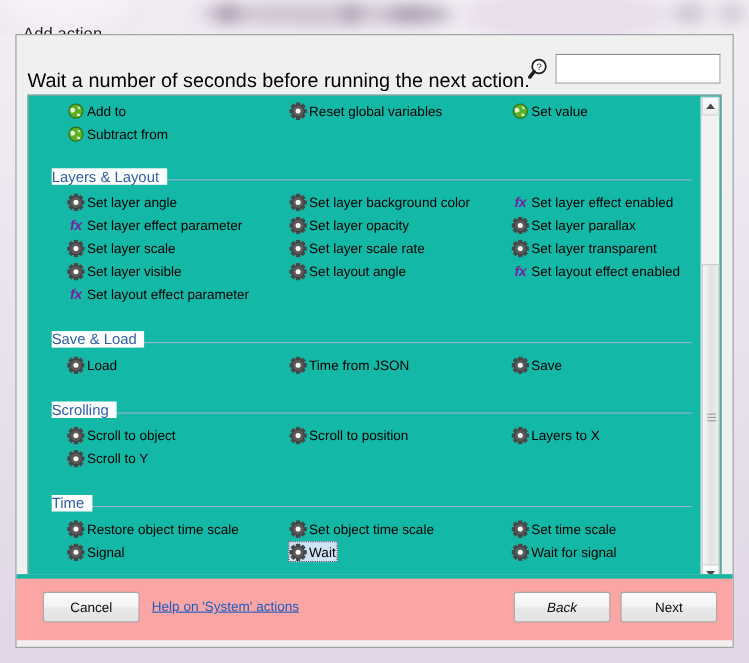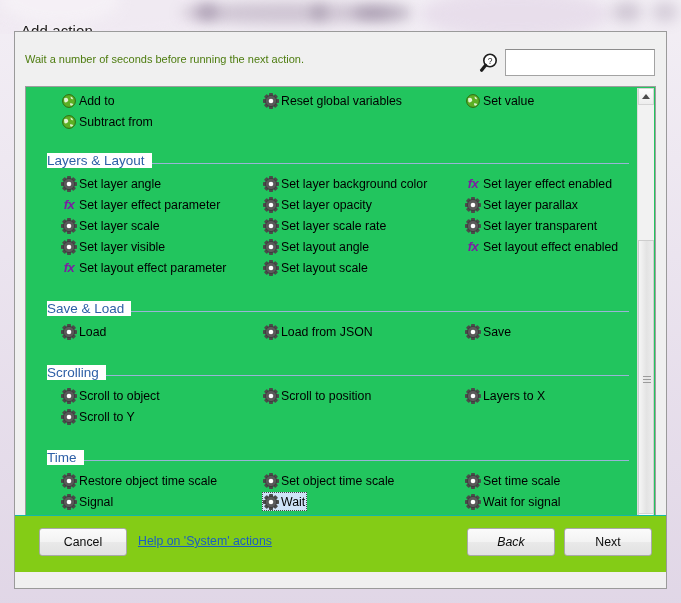--- a/index.html
+++ b/index.html
@@ -58,23 +58,23 @@
     position: absolute;
     left: 14px; top: 31px;
     width: 653px; height: 558px;
     background: #f0f0f0;
     border: 1px solid #9a9a9a;
     box-sizing: border-box;
   }
 
   #instruction {
     position: absolute;
-    left: 10px; top: 21px;
-    font-size: 11px;
-    color: #4d7c0f;
+    left: 10px; top: 31px;
+    font-size: 18px;
+    color: #000000;
     white-space: nowrap;
   }
 
   
   #search-wrap {
     position: absolute;
     right: 11px; top: 17px;
     width: 150px; height: 27px;
   }
   #search-input {
@@ -94,21 +94,21 @@
     position: absolute;
     left: -26px; top: 3px;
     width: 22px; height: 22px;
   }
 
   
   #list-panel {
     position: absolute;
     left: 10px; top: 54px;
     width: 631px; height: 446px;
-    background: #22c55e;
+    background: #14b8a6;
     border: 1px solid #9d9d9d;
     box-sizing: border-box;
     overflow: hidden;
   }
   #list-inner {
     position: absolute;
     left: 0; top: 0;
     width: 613px;
     padding: 0;
   }
@@ -224,24 +224,24 @@
   }
   #sb-grip i {
     display: block; height: 1px;
     background: #9b9b9b;
     margin-bottom: 2px;
   }
 
   
   #footer {
     position: absolute;
-    left: 0; bottom: 16px;
+    left: 0; bottom: 6px;
     width: 100%; height: 56px;
-    border-top: 1px solid #14b8a6;
-    background: #84cc16;
+    border-top: 4px solid #14b8a6;
+    background: #fca5a5;
   }
   .btn {
     position: absolute;
     top: 12px;
     width: 88px; height: 28px;
     background: linear-gradient(to bottom, #fbfbfb 0%, #f3f3f3 48%, #e9e9e9 52%, #e2e2e2 100%);
     border: 1px solid #a9a9a9;
     border-radius: 3px;
     box-sizing: border-box;
     font-family: "Liberation Sans", sans-serif;
@@ -547,38 +547,20 @@
                 <div class="cell c2">
                   <span class="ico ico-fx">fx</span>
                   <span class="lbl">Set layout effect enabled</span>
                 </div>
               </div>
               <div class="row">
                 <div class="cell c0">
                   <span class="ico ico-fx">fx</span>
                   <span class="lbl">Set layout effect parameter</span>
                 </div>
-                <div class="cell c1">
-                  <span class="ico">
-                    <svg width="16" height="16" viewBox="0 0 16 16">
-                      <rect x="12.00" y="6.00" width="4" height="4" rx="0.7" fill="#4a4a4a" transform="rotate(0 14.00 8.00)"></rect>
-                      <rect x="10.24" y="10.24" width="4" height="4" rx="0.7" fill="#4a4a4a" transform="rotate(45 12.24 12.24)"></rect>
-                      <rect x="6.00" y="12.00" width="4" height="4" rx="0.7" fill="#4a4a4a" transform="rotate(90 8.00 14.00)"></rect>
-                      <rect x="1.76" y="10.24" width="4" height="4" rx="0.7" fill="#4a4a4a" transform="rotate(135 3.76 12.24)"></rect>
-                      <rect x="0.00" y="6.00" width="4" height="4" rx="0.7" fill="#4a4a4a" transform="rotate(180 2.00 8.00)"></rect>
-                      <rect x="1.76" y="1.76" width="4" height="4" rx="0.7" fill="#4a4a4a" transform="rotate(225 3.76 3.76)"></rect>
-                      <rect x="6.00" y="0.00" width="4" height="4" rx="0.7" fill="#4a4a4a" transform="rotate(270 8.00 2.00)"></rect>
-                      <rect x="10.24" y="1.76" width="4" height="4" rx="0.7" fill="#4a4a4a" transform="rotate(315 12.24 3.76)"></rect>
-                      <circle cx="8" cy="8" r="5.6" fill="#5a5a5a"></circle>
-                      <circle cx="8" cy="8" r="5.6" fill="none" stroke="#383838" stroke-width="0.8"></circle>
-                      <circle cx="8" cy="8" r="2.3" fill="#ffffff"></circle>
-                    </svg>
-                  </span>
-                  <span class="lbl">Set layout scale</span>
-                </div>
               </div>
             </div>
             <div style="height: 21px;"></div>
           </div>
           <div class="grp">
             <div class="grp-head">
               <div class="rule"></div>
               <div class="ttl">Save &amp; Load</div>
             </div>
             <div class="rows">
@@ -610,21 +592,21 @@
                       <rect x="1.76" y="10.24" width="4" height="4" rx="0.7" fill="#4a4a4a" transform="rotate(135 3.76 12.24)"></rect>
                       <rect x="0.00" y="6.00" width="4" height="4" rx="0.7" fill="#4a4a4a" transform="rotate(180 2.00 8.00)"></rect>
                       <rect x="1.76" y="1.76" width="4" height="4" rx="0.7" fill="#4a4a4a" transform="rotate(225 3.76 3.76)"></rect>
                       <rect x="6.00" y="0.00" width="4" height="4" rx="0.7" fill="#4a4a4a" transform="rotate(270 8.00 2.00)"></rect>
                       <rect x="10.24" y="1.76" width="4" height="4" rx="0.7" fill="#4a4a4a" transform="rotate(315 12.24 3.76)"></rect>
                       <circle cx="8" cy="8" r="5.6" fill="#5a5a5a"></circle>
                       <circle cx="8" cy="8" r="5.6" fill="none" stroke="#383838" stroke-width="0.8"></circle>
                       <circle cx="8" cy="8" r="2.3" fill="#ffffff"></circle>
                     </svg>
                   </span>
-                  <span class="lbl">Load from JSON</span>
+                  <span class="lbl">Time from JSON</span>
                 </div>
                 <div class="cell c2">
                   <span class="ico">
                     <svg width="16" height="16" viewBox="0 0 16 16">
                       <rect x="12.00" y="6.00" width="4" height="4" rx="0.7" fill="#4a4a4a" transform="rotate(0 14.00 8.00)"></rect>
                       <rect x="10.24" y="10.24" width="4" height="4" rx="0.7" fill="#4a4a4a" transform="rotate(45 12.24 12.24)"></rect>
                       <rect x="6.00" y="12.00" width="4" height="4" rx="0.7" fill="#4a4a4a" transform="rotate(90 8.00 14.00)"></rect>
                       <rect x="1.76" y="10.24" width="4" height="4" rx="0.7" fill="#4a4a4a" transform="rotate(135 3.76 12.24)"></rect>
                       <rect x="0.00" y="6.00" width="4" height="4" rx="0.7" fill="#4a4a4a" transform="rotate(180 2.00 8.00)"></rect>
                       <rect x="1.76" y="1.76" width="4" height="4" rx="0.7" fill="#4a4a4a" transform="rotate(225 3.76 3.76)"></rect>

